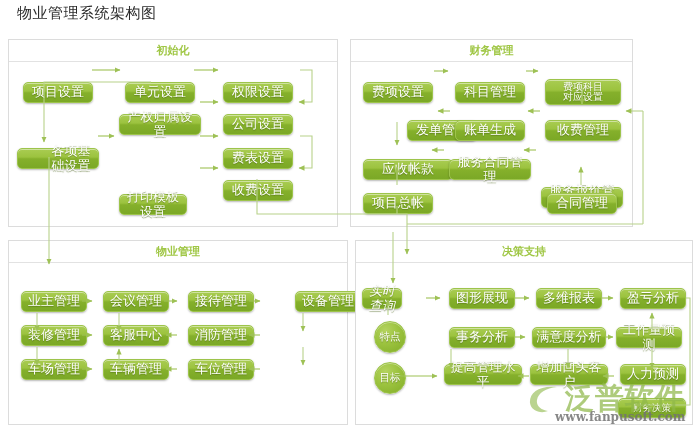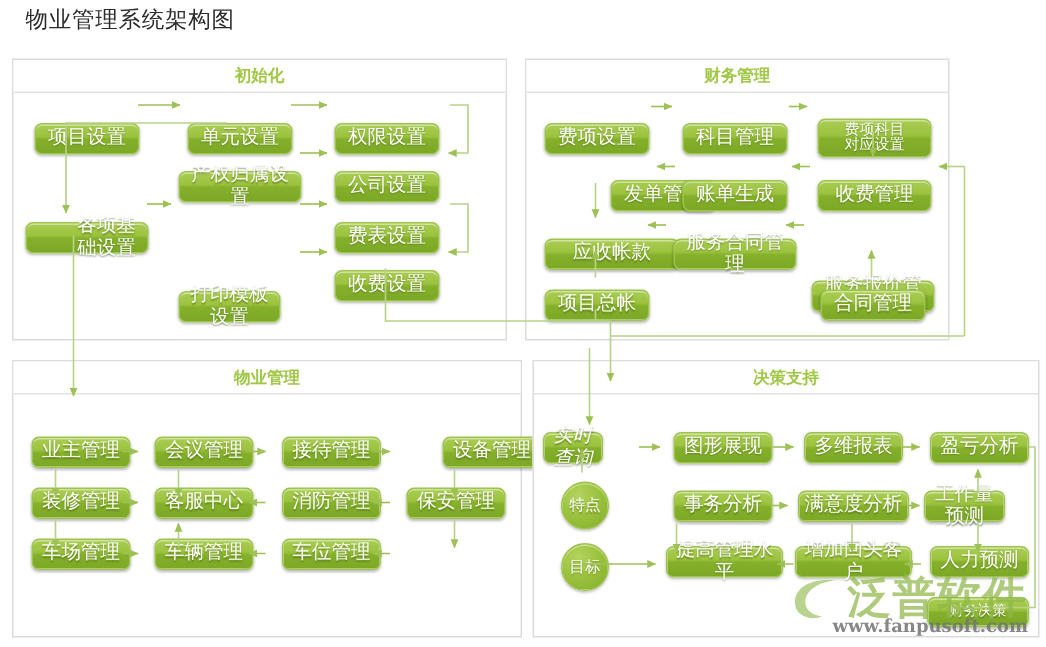--- a/index.html
+++ b/index.html
@@ -113,40 +113,39 @@
 <div class="panel" id="panel-property" style="left:8px;top:240px;width:340px;height:185px;">
   <div class="panel-head">物业管理</div>
   <div class="panel-body">
     <div class="node" style="left:12px;top:28px;width:66px;height:21px;">业主管理</div>
     <div class="node" style="left:94px;top:28px;width:66px;height:21px;">会议管理</div>
     <div class="node" style="left:179px;top:28px;width:66px;height:21px;">接待管理</div>
     <div class="node" style="left:262px;top:28px;width:66px;height:21px;margin-left:24px;">设备管理</div>
     <div class="node" style="left:12px;top:62px;width:66px;height:21px;">装修管理</div>
     <div class="node" style="left:94px;top:62px;width:66px;height:21px;">客服中心</div>
     <div class="node" style="left:179px;top:62px;width:66px;height:21px;">消防管理</div>
-    <div class="node" style="left:262px;top:62px;width:66px;height:21px;">保安管理</div>
     <div class="node" style="left:12px;top:96px;width:66px;height:21px;">车场管理</div>
     <div class="node" style="left:94px;top:96px;width:66px;height:21px;">车辆管理</div>
     <div class="node" style="left:179px;top:96px;width:66px;height:21px;">车位管理</div>
   </div>
 </div>
 
 <div class="panel" id="panel-decision" style="left:355px;top:240px;width:338px;height:185px;">
   <div class="panel-head">决策支持</div>
   <div class="panel-body">
     <div class="circle" style="left:18px;top:58px;width:30px;height:30px;">特点</div>
     <div class="circle" style="left:18px;top:99px;width:30px;height:30px;">目标</div>
 
     <div class="node" style="left:6px;top:25px;width:40px;height:21px;font-style:italic;">实时查询</div>
     <div class="node" style="left:93px;top:25px;width:66px;height:21px;">图形展现</div>
     <div class="node" style="left:180px;top:25px;width:66px;height:21px;">多维报表</div>
     <div class="node" style="left:264px;top:25px;width:66px;height:21px;">盈亏分析</div>
     <div class="node" style="left:93px;top:64px;width:66px;height:21px;">事务分析</div>
     <div class="node" style="left:176px;top:64px;width:74px;height:21px;">满意度分析</div>
-    <div class="node" style="left:260px;top:64px;width:54px;height:21px;">工作量预测</div>
+    <div class="node" style="left:260px;top:64px;width:66px;height:21px;">工作量预测</div>
     <div class="node" style="left:88px;top:101px;width:78px;height:21px;">提高管理水平</div>
     <div class="node" style="left:174px;top:101px;width:78px;height:21px;">增加回头客户</div>
     <div class="node" style="left:264px;top:101px;width:66px;height:21px;">人力预测</div>
     <div class="node" style="left:262px;top:135px;width:68px;height:20px;font-size:9.5px;">财务决策</div>
   </div>
 </div>
 
 <svg id="wires" viewBox="0 0 697 431">
   <defs>
     <marker id="ah" markerWidth="6" markerHeight="6" refX="5" refY="3" orient="auto">

